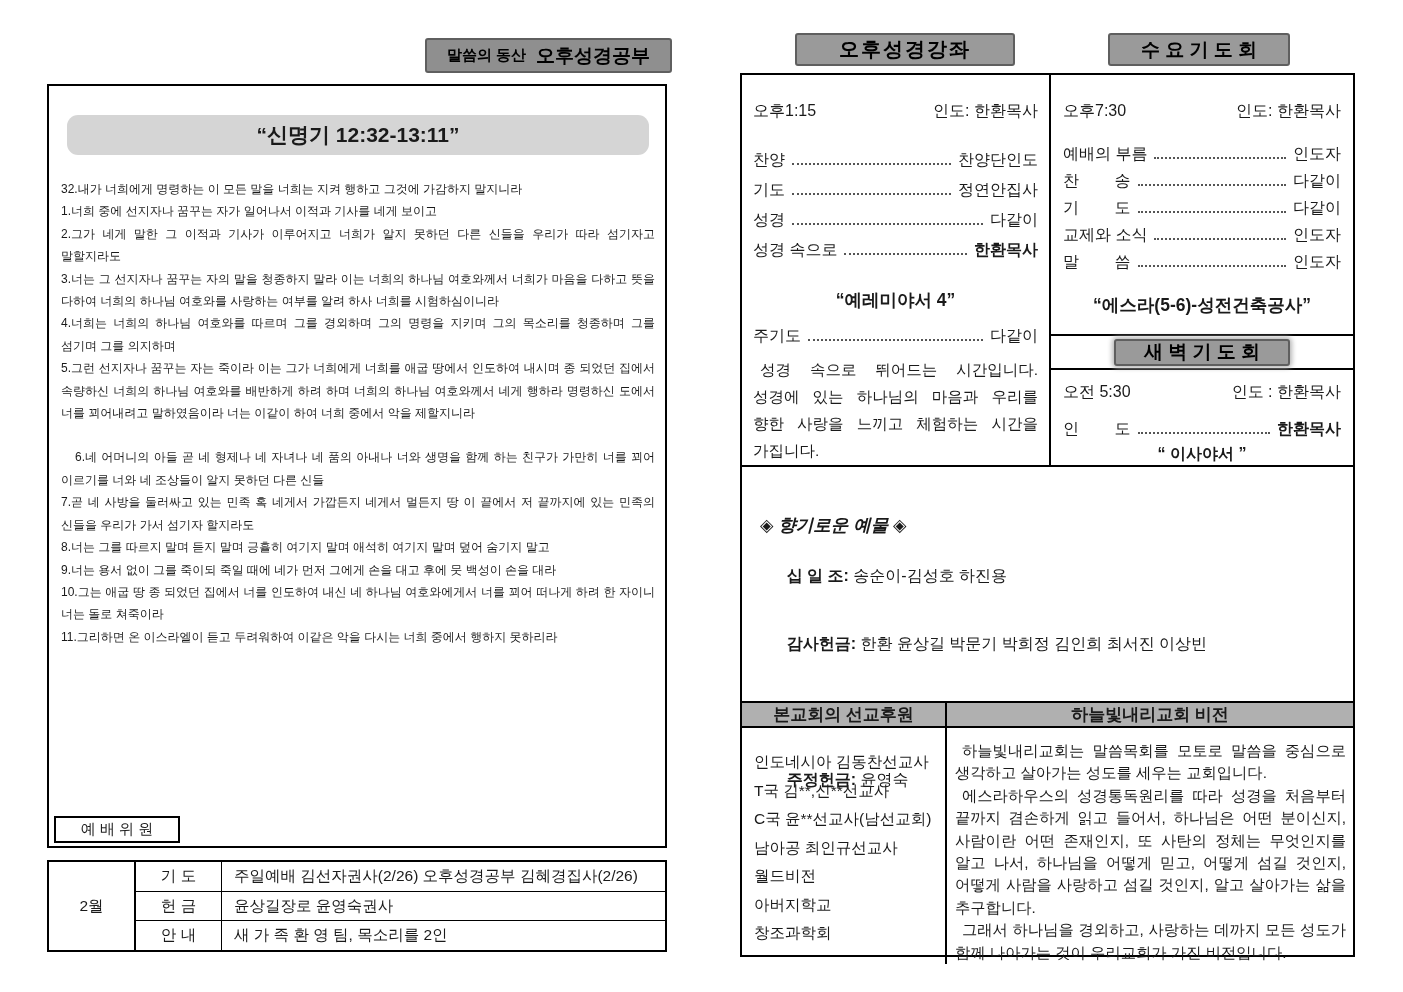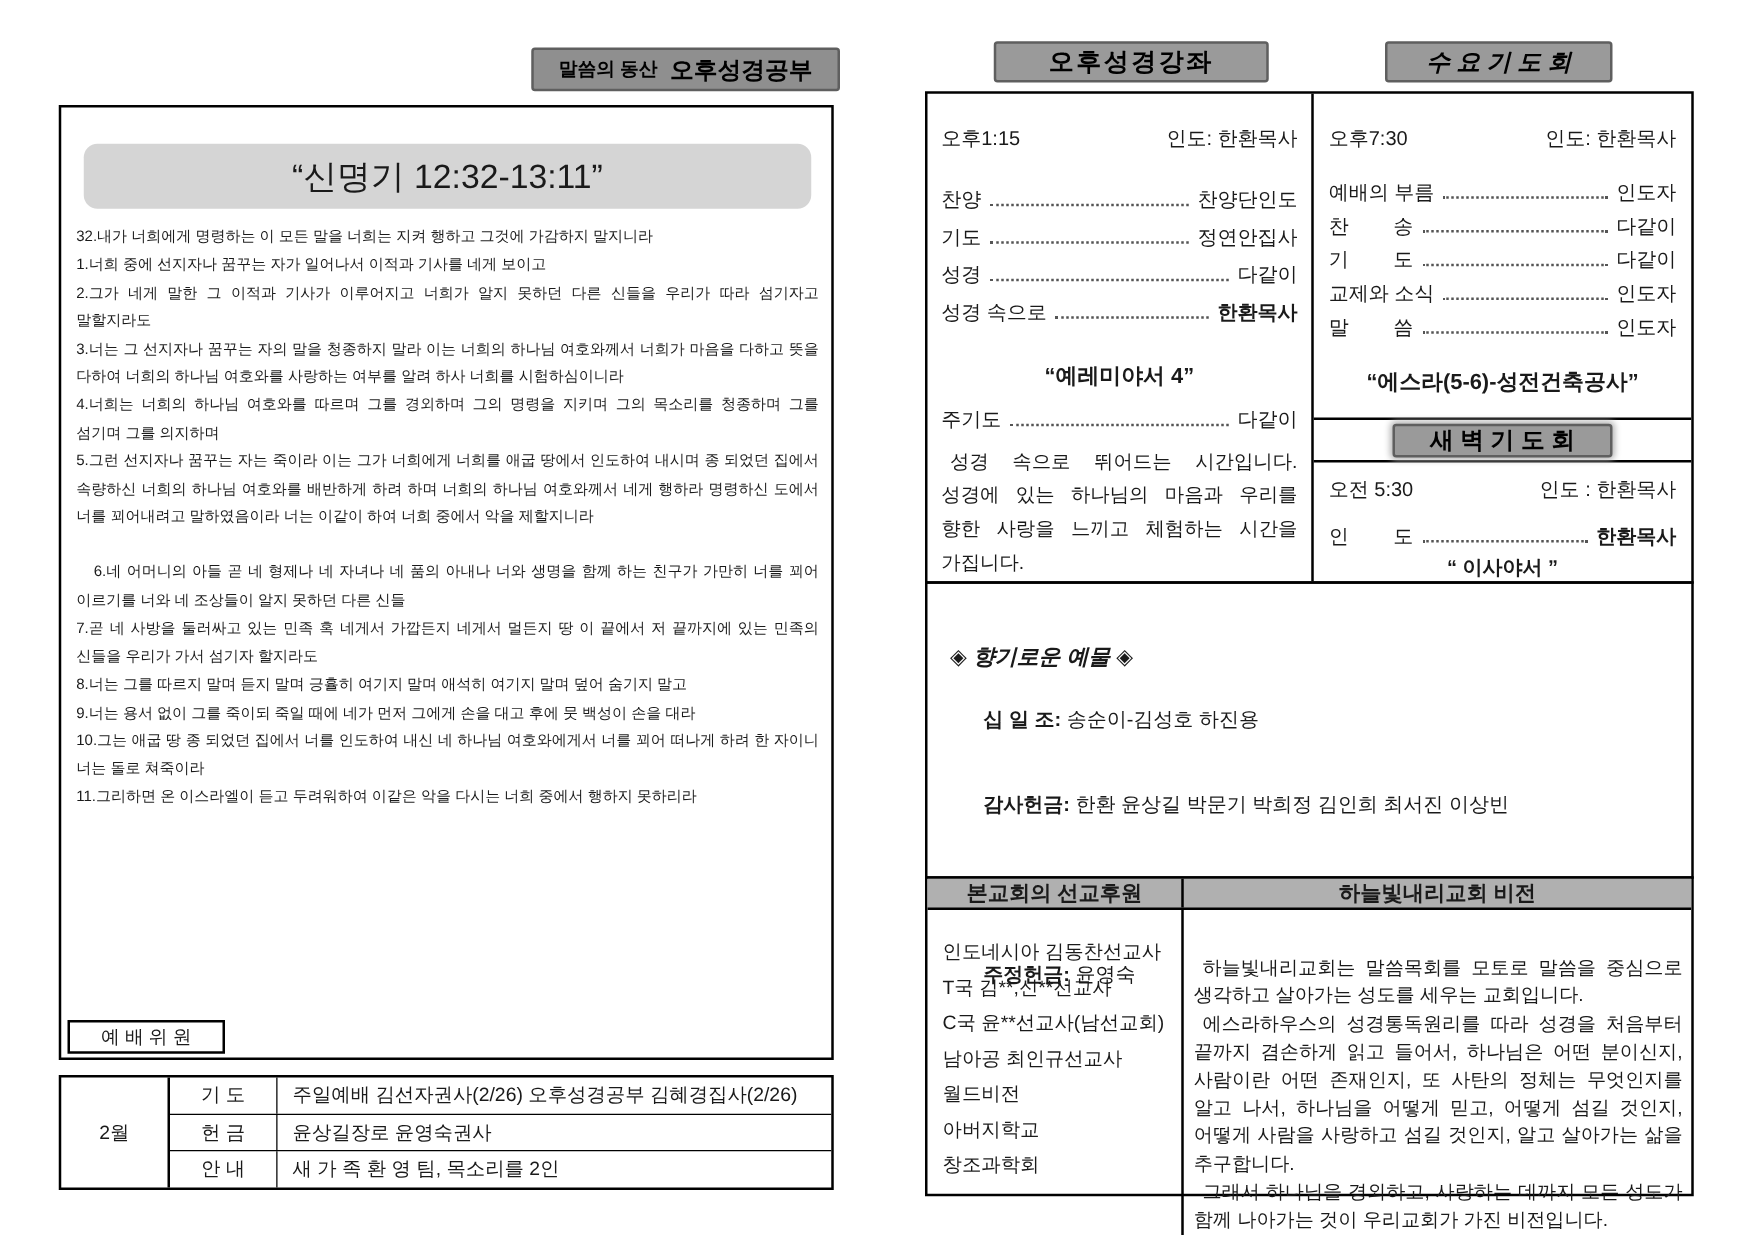--- a/index.html
+++ b/index.html
@@ -18,43 +18,43 @@
   .hdr-line{display:flex;justify-content:space-between;font-size:16px;}
   .sermon{text-align:center;font-weight:bold;font-size:17.5px;}
 
   
   #church-badge{left:425px;top:38px;width:247px;height:35px;background:#8f8f8f;}
   #church-badge .small{font-size:15px;margin-right:10px;}
   #church-badge .bigname{font-size:19px;}
 
   #scripture-box{position:absolute;left:47px;top:84px;width:620px;height:764px;
     border:2px solid #000;box-sizing:border-box;}
-  #scripture-title{position:absolute;left:18px;right:16px;top:29px;height:52px;background:#d5d5d5;
+  #scripture-title{position:absolute;left:18px;right:16px;top:29px;height:40px;background:#d5d5d5;
     border-radius:11px;display:flex;align-items:center;justify-content:center;
-    font-size:27px;font-weight:normal;}
+    font-size:21px;font-weight:bold;}
   #scripture-text{position:absolute;left:12px;right:10px;top:92px;bottom:34px;overflow:hidden;
     font-size:12px;line-height:22.4px;text-align:justify;}
   #scripture-text p{margin:0;word-break:keep-all;}
   #scripture-text p.v6{margin-top:22px;text-indent:14px;}
   #committee-box{position:absolute;left:5px;bottom:3px;width:126px;height:27px;border:2px solid #000;
     display:flex;align-items:center;justify-content:center;font-size:15px;white-space:pre;box-sizing:border-box;}
 
   #duty-table{position:absolute;left:47px;top:860px;width:620px;height:92px;
     border:2px solid #000;box-sizing:border-box;display:flex;font-size:15.5px;}
   #duty-month{width:87px;border-right:2px solid #000;display:flex;align-items:center;justify-content:center;box-sizing:border-box;}
   #duty-rows{flex:1;display:flex;flex-direction:column;}
   .duty-row{flex:1;display:flex;border-bottom:1.5px solid #000;box-sizing:border-box;}
   .duty-row:last-child{border-bottom:none;}
   .duty-label{width:86px;border-right:1.5px solid #000;display:flex;align-items:center;justify-content:center;
     white-space:pre;box-sizing:border-box;}
   .duty-value{flex:1;display:flex;align-items:center;padding-left:12px;white-space:pre;}
 
   
   #banner-afternoon{left:795px;top:33px;width:220px;height:33px;font-size:20px;letter-spacing:2px;}
-  #banner-wednesday{left:1108px;top:33px;width:182px;height:33px;font-size:19px;font-style:italic;}
+  #banner-wednesday{left:1108px;top:33px;width:182px;height:33px;font-size:19px;}
 
   #service-table{position:absolute;left:740px;top:73px;width:615px;height:394px;border:2px solid #000;
     box-sizing:border-box;display:flex;}
   #svc-col-a{width:309px;border-right:2px solid #000;box-sizing:border-box;padding:0 11px;font-size:16px;}
   #svc-col-a .hdr-line{margin-top:26px;}
   #svc-col-a .orders{margin-top:23px;}
   #svc-col-a .orow{height:30px;}
   #svc-col-a .sermon{margin-top:23px;}
   #svc-col-a .orow.lords{margin-top:9px;}
   #class-desc{margin:5px 0 0 0;font-size:15.5px;line-height:27px;text-align:justify;text-indent:7px;word-break:keep-all;}
@@ -81,21 +81,21 @@
 
   #missions-table{position:absolute;left:740px;top:701px;width:615px;height:256px;border:2px solid #000;
     box-sizing:border-box;display:flex;flex-direction:column;}
   #missions-header{height:31px;display:flex;border-bottom:2px solid #000;background:#b0b0b0;box-sizing:border-box;}
   #missions-header .hcell{display:flex;align-items:center;justify-content:center;font-weight:bold;font-size:17px;}
   #missions-header .hcell.c1{width:205px;border-right:2px solid #000;box-sizing:border-box;}
   #missions-header .hcell.c2{flex:1;}
   #missions-body{flex:1;display:flex;}
   #missions-list{width:205px;border-right:2px solid #000;box-sizing:border-box;padding:20px 0 0 12px;
     font-size:15.5px;line-height:28.5px;}
-  #vision-text{flex:1;padding:12px 7px 0 8px;font-size:15.3px;line-height:22.4px;text-align:justify;word-break:keep-all;margin-top:24px;}
+  #vision-text{flex:1;padding:12px 7px 0 8px;font-size:15.3px;line-height:22.4px;text-align:justify;word-break:keep-all;}
   #vision-text p{margin:0;text-indent:7px;}
 </style>
 </head>
 <body>
 
 <div id="bulletin">
 
   <div id="church-badge" class="gray-banner">
     <span class="small">말씀의 동산</span>
     <span class="bigname">오후성경공부</span>

